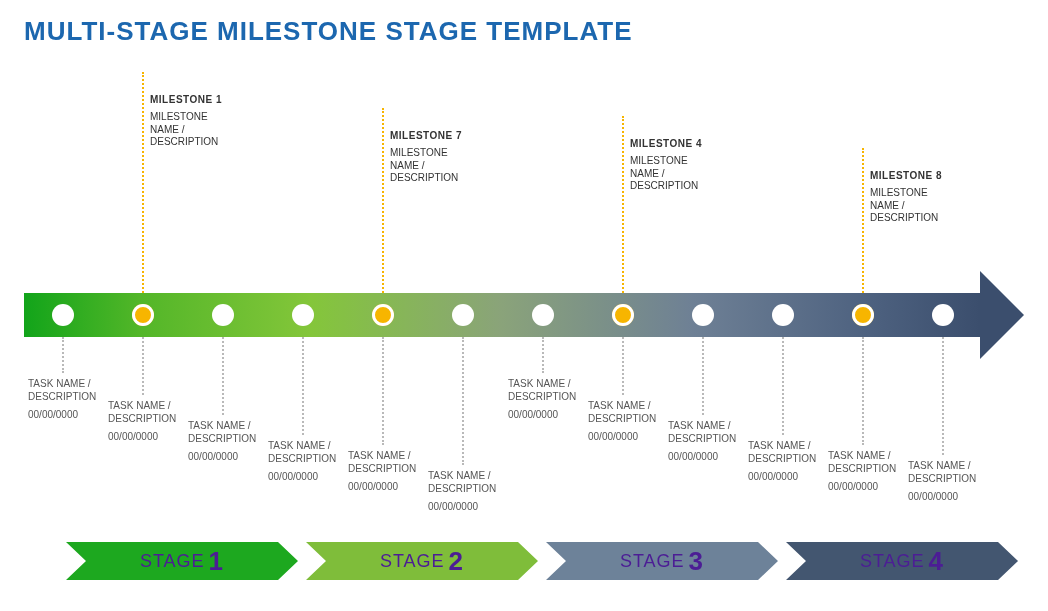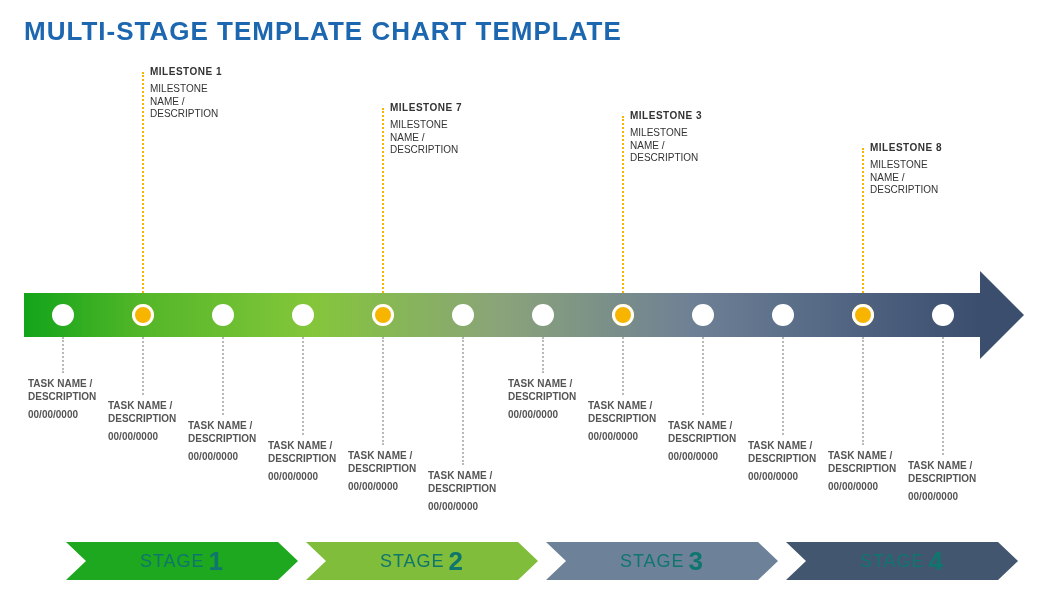--- a/index.html
+++ b/index.html
@@ -14,38 +14,38 @@
     border-top:44px solid transparent; border-bottom:44px solid transparent; border-left:44px solid #3b4e6d; }
   .dot { position:absolute; top:11px; width:22px; height:22px; border-radius:50%; background:#fff; }
   .dot.m { background:#f7b500; box-shadow:0 0 0 3px #fff inset; }
 
   
   .conn-up { position:absolute; border-left:2px dotted #f7b500; }
   .conn-dn { position:absolute; border-left:2px dotted #b9b9b9; }
 
   
   .ms { position:absolute; width:120px; font-size:10px; color:#333; }
-  .ms .hd { font-weight:700; letter-spacing:0.5px; }
+  .ms .hd { font-weight:700; letter-spacing:0.5px;margin-top:28px; }
   .ms .desc { margin-top:6px; line-height:1.25; }
 
   
-  .tk { position:absolute; width:100px; font-size:10px; color:#555;font-weight:bold; }
+  .tk { position:absolute; width:100px; font-size:10px; color:#555; }
   .tk .nm { line-height:1.25; }
   .tk .dt { margin-top:6px; }
 
   
   .stage { position:absolute; top:542px; height:38px; width:232px; }
   .stage svg { position:absolute; top:0; left:0; }
-  .stage .lbl { position:absolute; top:0; left:0; width:232px; height:38px; display:flex; align-items:center; justify-content:center; color:#0f766e; font-size:18px; letter-spacing:1px; }
+  .stage .lbl { position:absolute; top:0; left:0; width:232px; height:38px; display:flex; align-items:center; justify-content:center; color:#4c1d95; font-size:18px; letter-spacing:1px; }
   .stage .lbl .n { font-size:26px; font-weight:700; margin-left:4px; }
 </style>
 </head>
 <body>
 
-<div class="title">MULTI-STAGE TEMPLATE CHART TEMPLATE</div>
+<div class="title">MULTI-STAGE MILESTONE STAGE TEMPLATE</div>
 
 <div class="arrow">
   <div class="bar"></div>
   <div class="head"></div>
 
   <div class="dot" style="left:28px"></div>
   <div class="dot m" style="left:108px"></div>
   <div class="dot" style="left:188px"></div>
   <div class="dot" style="left:268px"></div>
   <div class="dot m" style="left:348px"></div>
@@ -65,21 +65,21 @@
 </div>
 
 <div class="conn-up" style="left:382px; top:108px; height:185px"></div>
 <div class="ms" style="left:390px; top:102px">
   <div class="hd">MILESTONE 7</div>
   <div class="desc">MILESTONE<br>NAME /<br>DESCRIPTION</div>
 </div>
 
 <div class="conn-up" style="left:622px; top:116px; height:177px"></div>
 <div class="ms" style="left:630px; top:110px">
-  <div class="hd">MILESTONE 3</div>
+  <div class="hd">MILESTONE 4</div>
   <div class="desc">MILESTONE<br>NAME /<br>DESCRIPTION</div>
 </div>
 
 <div class="conn-up" style="left:862px; top:148px; height:145px"></div>
 <div class="ms" style="left:870px; top:142px">
   <div class="hd">MILESTONE 8</div>
   <div class="desc">MILESTONE<br>NAME /<br>DESCRIPTION</div>
 </div>
 
 <div class="conn-dn" style="left:62px;  top:337px; height:36px"></div>

